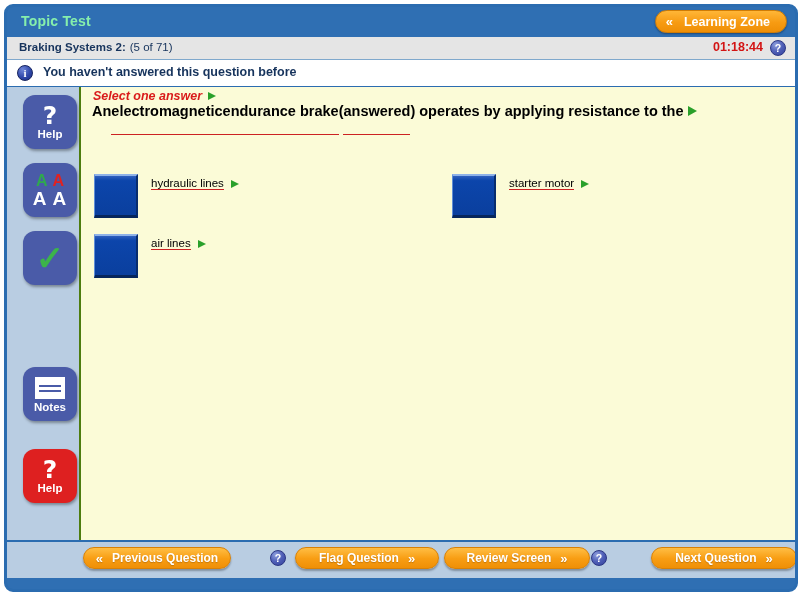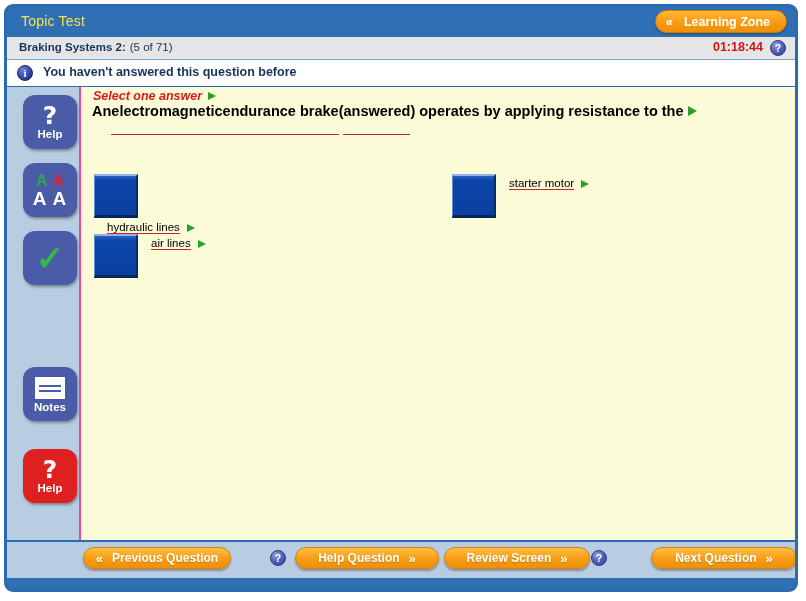--- a/index.html
+++ b/index.html
@@ -35,23 +35,23 @@
     position: relative;
     height: 30px;
     background: #2f6fb3;
     border-top-left-radius: 6px;
     border-top-right-radius: 6px;
   }
   .title-text {
     position: absolute;
     left: 14px;
     top: 6px;
-    color: #fde047;
+    color: #86efac;
     font-size: 14px;
-    font-weight: normal;
+    font-weight: bold;
     letter-spacing: 0.2px;
   }
   .lz-button {
     position: absolute;
     right: 8px;
     top: 3px;
     height: 23px;
     padding: 0 16px 0 10px;
     border-radius: 12px;
     background: linear-gradient(180deg, #ffb637 0%, #f79b12 55%, #ef8f06 100%);
@@ -216,21 +216,21 @@
   .notes-line { height: 2px; background: #4a5ba8; }
 
   
   .content {
     position: absolute;
     left: 72px;
     top: 0;
     width: 722px;
     height: 453px;
     background: #fbfbd7;
-    border-left: 2px solid #ec4899;
+    border-left: 2px solid #4d7c0f;
     box-sizing: border-box;
     overflow: hidden;
   }
   .select-one {
     position: absolute;
     left: 12px;
     top: 2px;
     font-size: 12.5px;
     font-weight: bold;
     font-style: italic;
@@ -412,21 +412,21 @@
           <span>An </span>
             <span class="ul-red">electromagnetic</span>
             <span> </span>
             <span class="ul-red">endurance brake</span>
             <span> (</span>
             <span class="ul-red">answered</span>
             <span>) operates by applying resistance to the </span>
             <span class="tri" style="margin-left:4px;"></span>
         </div>
 
-        <div class="opt" style="left:13px; top:87px;flex-direction:column;">
+        <div class="opt" style="left:13px; top:87px;">
           <div class="opt-box"></div>
           <div class="opt-label">
             <span class="txt">hydraulic lines</span>
             <span class="tri-sm"></span>
           </div>
         </div>
 
         <div class="opt" style="left:371px; top:87px;">
           <div class="opt-box"></div>
           <div class="opt-label">
@@ -450,21 +450,21 @@
     <div class="navbar">
 
       <div class="nav-btn" style="left:76px; width:148px;">
         <span class="chev">«</span>
         <span>Previous Question</span>
       </div>
 
       <div class="qmark qmark-nav" style="left:263px;">?</div>
 
       <div class="nav-btn" style="left:288px; width:144px;">
-        <span>Help Question</span>
+        <span>Flag Question</span>
         <span class="chev">»</span>
       </div>
 
       <div class="nav-btn" style="left:437px; width:146px;">
         <span>Review Screen</span>
         <span class="chev">»</span>
       </div>
 
       <div class="qmark qmark-nav" style="left:584px;">?</div>
 

